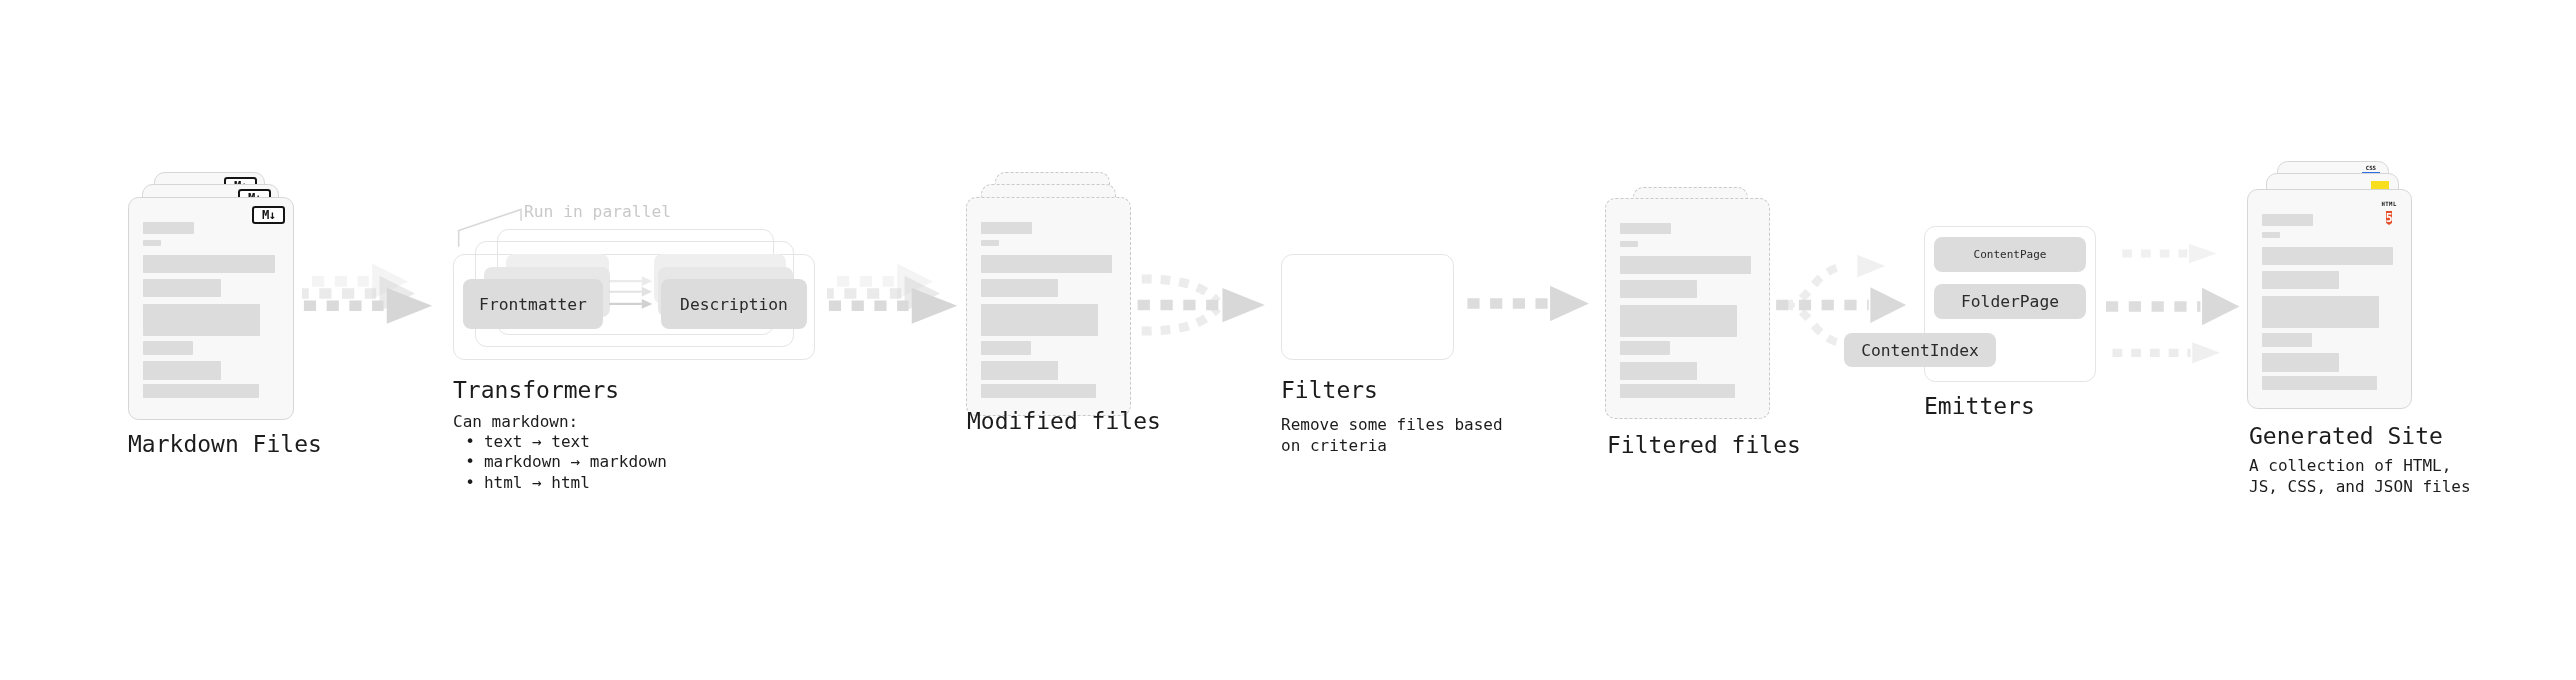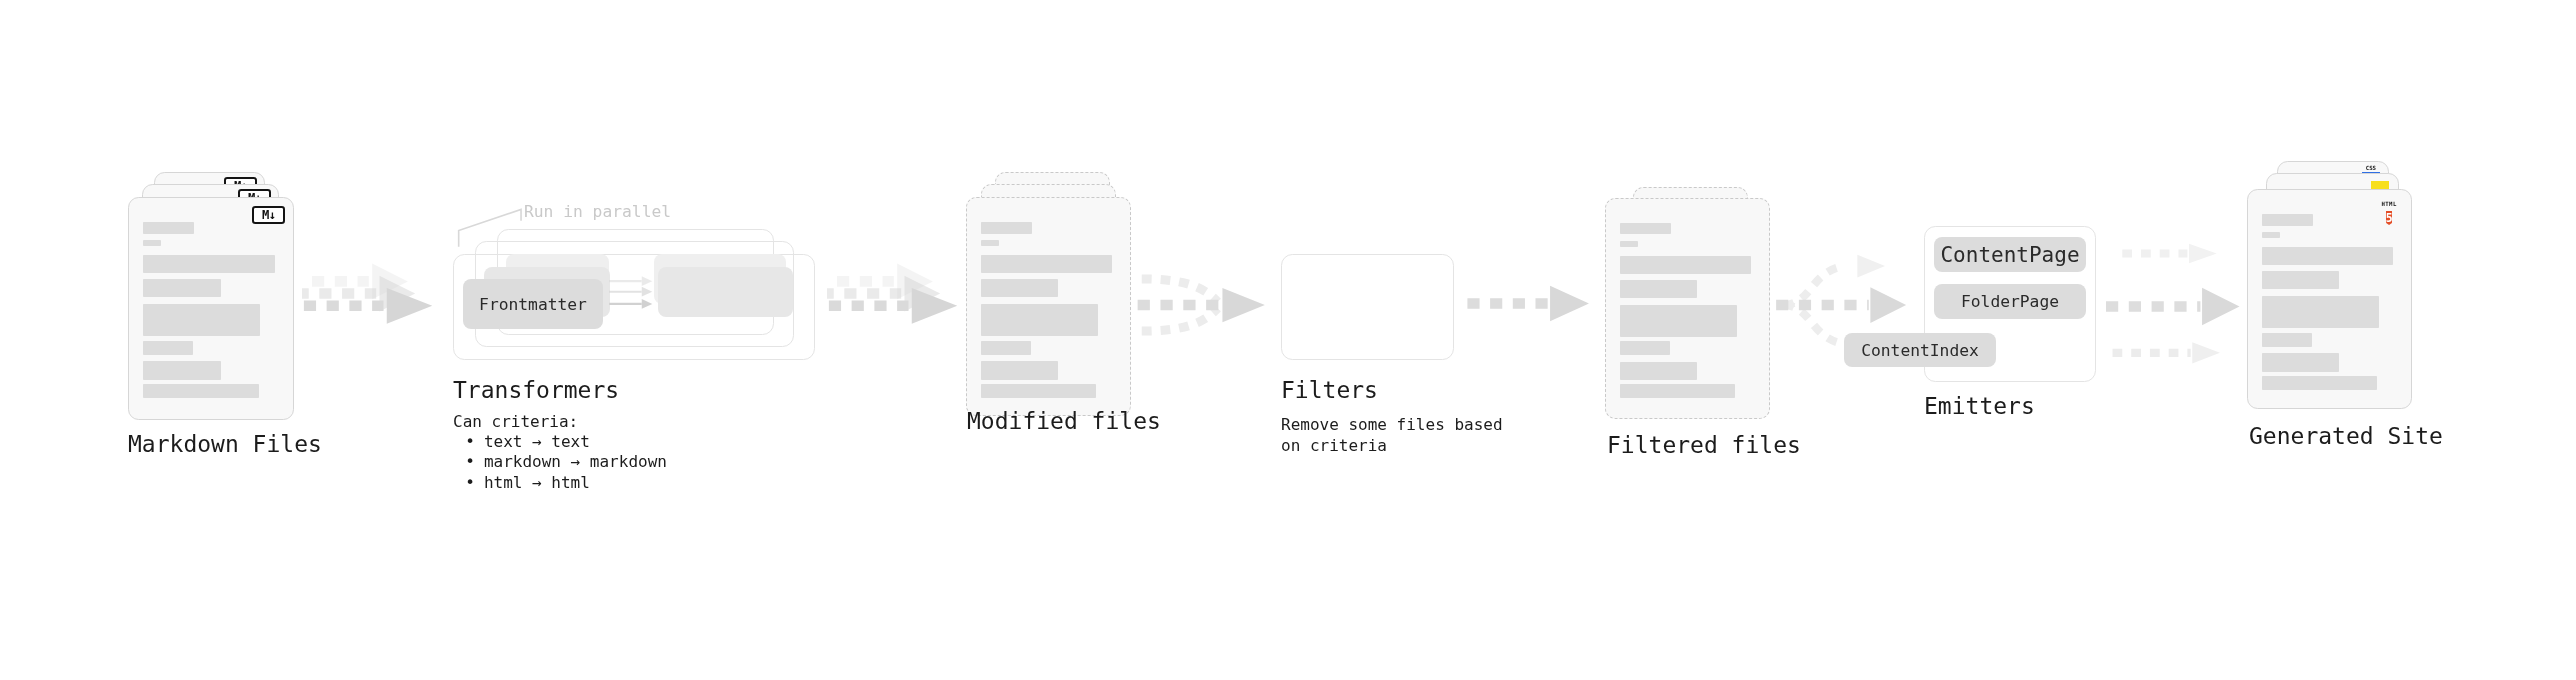--- a/index.html
+++ b/index.html
@@ -90,20 +90,21 @@
   <div class="outline" style="left:497px;top:229px;width:277px;height:106px"></div>
   <div class="outline" style="left:475px;top:241px;width:319px;height:106px"></div>
   <div class="outline" style="left:453px;top:254px;width:362px;height:106px"></div>
 
   <div class="gbox ghost2" style="left:506px;top:254px;width:103px;height:50px"></div>
   <div class="gbox ghost1" style="left:484px;top:267px;width:126px;height:50px"></div>
   <div class="gbox" style="left:463px;top:279px;width:140px;height:50px">Frontmatter</div>
 
   <div class="gbox ghost2" style="left:654px;top:254px;width:132px;height:50px"></div>
   <div class="gbox ghost1" style="left:658px;top:267px;width:135px;height:50px"></div>
+  <div class="gbox" style="left:661px;top:279px;width:146px;height:50px">Description</div>
 
   <svg class="abs" style="left:606px;top:273px" width="52" height="39" viewBox="0 0 64 48">
     <g opacity="0.35">
         <line x1="4" y1="10" x2="44" y2="10" stroke="#c6c6c6" stroke-width="2.5"></line>
         <polygon points="44,4 57,10 44,16" fill="#c6c6c6"></polygon>
       </g>
     <g opacity="0.5">
         <line x1="4" y1="23" x2="44" y2="23" stroke="#c6c6c6" stroke-width="2.5"></line>
         <polygon points="44,17 57,23 44,29" fill="#c6c6c6"></polygon>
       </g>
@@ -113,21 +114,21 @@
       </g>
   </svg>
 
   <div class="annotation" style="left:524px;top:202px">Run in parallel</div>
   <svg class="abs" style="left:453px;top:203px" width="81" height="47" viewBox="0 0 100 58">
     <polyline points="7,54 7,34 84,8 84,22" fill="none" stroke="#d8d8d8" stroke-width="2"></polyline>
   </svg>
 
   <div class="stage-label" style="left:453px;top:377px">Transformers</div>
   <div class="note" style="left:453px;top:411px">
-    <div>Can criteria:</div>
+    <div>Can markdown:</div>
     <div class="bullet-row">
       <span class="bullet-glyph">•</span>
       <span>text → text</span>
     </div>
     <div class="bullet-row">
       <span class="bullet-glyph">•</span>
       <span>markdown → markdown</span>
     </div>
     <div class="bullet-row">
       <span class="bullet-glyph">•</span>
@@ -207,21 +208,21 @@
   <svg class="abs" style="left:1776px;top:240px" width="140" height="130" viewBox="0 0 172 160">
     <path d="M 10,80 C 45,78 42,38 85,32" fill="none" stroke="#ededed" stroke-width="10" stroke-dasharray="12 11"></path>
     <polygon points="100,18 134,32 100,46" fill="#f0f0f0"></polygon>
     <path d="M 10,80 C 45,82 42,122 85,128" fill="none" stroke="#ededed" stroke-width="10" stroke-dasharray="12 11"></path>
     <polygon points="100,114 134,128 100,142" fill="#f0f0f0"></polygon>
     <line x1="0" y1="80" x2="114" y2="80" stroke="#dcdcdc" stroke-width="13" stroke-dasharray="15 13"></line>
     <polygon points="116,58 160,80 116,102" fill="#d9d9d9"></polygon>
   </svg>
 
   <div class="outline" style="left:1924px;top:226px;width:172px;height:156px"></div>
-  <div class="gbox" style="left:1934px;top:237px;width:152px;height:35px;font-size:21px">ContentPage</div>
+  <div class="gbox" style="left:1934px;top:237px;width:152px;height:35px;font-size:11px">ContentPage</div>
   <div class="gbox" style="left:1934px;top:284px;width:152px;height:35px;font-size:16.3px">FolderPage</div>
   <div class="gbox" style="left:1844px;top:333px;width:152px;height:34px;font-size:16.3px">ContentIndex</div>
   <div class="stage-label" style="left:1924px;top:393px">Emitters</div>
 
   <svg class="abs" style="left:2106px;top:242px" width="140" height="124" viewBox="0 0 172 152">
     <line x1="20" y1="14" x2="100" y2="14" stroke="#f0f0f0" stroke-width="10" stroke-dasharray="12 11"></line>
     <polygon points="102,2 136,14 102,26" fill="#f2f2f2"></polygon>
     <line x1="0" y1="79" x2="116" y2="79" stroke="#dddddd" stroke-width="13" stroke-dasharray="15 13"></line>
     <polygon points="118,56 164,79 118,102" fill="#d9d9d9"></polygon>
     <line x1="8" y1="136" x2="104" y2="136" stroke="#ececec" stroke-width="10" stroke-dasharray="12 11"></line>
@@ -246,15 +247,19 @@
           <div class="bar" style="width: 100%; height: 18px; margin-top: 9px;"></div>
           <div class="bar" style="width: 59%; height: 18px; margin-top: 6.5px;"></div>
           <div class="bar" style="width: 89%; height: 32.5px; margin-top: 6.5px;"></div>
           <div class="bar" style="width: 38%; height: 14px; margin-top: 4.1px;"></div>
           <div class="bar" style="width: 59%; height: 18.7px; margin-top: 6.5px;"></div>
           <div class="bar" style="width: 88%; height: 14px; margin-top: 4.1px;"></div>
         </div>
     </div>
   </div>
   <div class="stage-label" style="left:2249px;top:423px">Generated Site</div>
+  <div class="note" style="left:2249px;top:455px">
+    <div>A collection of HTML,</div>
+    <div>JS, CSS, and JSON files</div>
+  </div>
 
 </div>
 
 
 </body></html>

